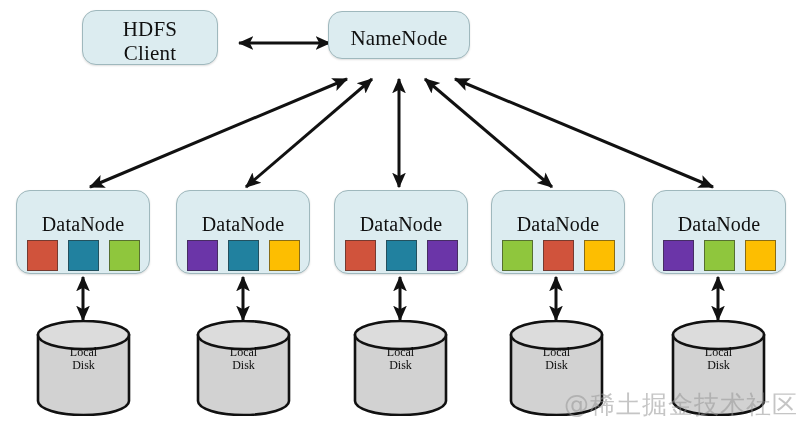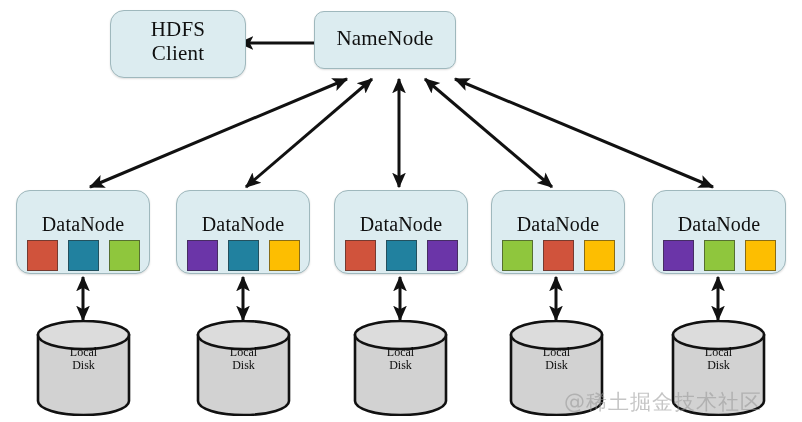--- a/index.html
+++ b/index.html
@@ -78,21 +78,21 @@
     font-size: 12px;
     line-height: 1.12;
     color: #0c0c0c;
     white-space: pre-line;
     pointer-events: none;
   }
   .watermark {
     position: absolute;
     left: 564px;
     top: 388px;
-    font-size: 21px;
+    font-size: 25px;
     color: rgba(150,150,150,0.55);
     font-family: "DejaVu Sans", sans-serif;
     letter-spacing: 1px;
     z-index: 5;
     white-space: nowrap;
   }
 </style>
 </head>
 <body>
 
@@ -113,26 +113,26 @@
       <line x1="425" y1="79" x2="552" y2="187"></line>
       <line x1="455" y1="79" x2="713" y2="187"></line>
       <line x1="83" y1="277" x2="83" y2="320"></line>
       <line x1="243" y1="277" x2="243" y2="320"></line>
       <line x1="400" y1="277" x2="400" y2="320"></line>
       <line x1="556" y1="277" x2="556" y2="320"></line>
       <line x1="718" y1="277" x2="718" y2="320"></line>
     </g>
   </svg>
 
-  <div class="node-box client-box" style="left:110px; top:10px; width:136px; height:68px;">
+  <div class="node-box client-box" style="left:82px; top:10px; width:136px; height:55px;">
     <div class="node-label">HDFS
 Client</div>
   </div>
 
-  <div class="node-box namenode-box" style="left:314px; top:11px; width:142px; height:58px;border-radius:10px;">
+  <div class="node-box namenode-box" style="left:328px; top:11px; width:142px; height:48px;">
     <div class="node-label">NameNode</div>
   </div>
 
   <div class="node-box datanode-box" style="left:16px; top:190px; width:134px; height:84px;">
     <div class="node-label">DataNode</div>
     <div class="blocks">
       <div class="block" style="background:#d0533c"></div>
       <div class="block" style="background:#21819f"></div>
       <div class="block" style="background:#8fc63d"></div>
     </div>

